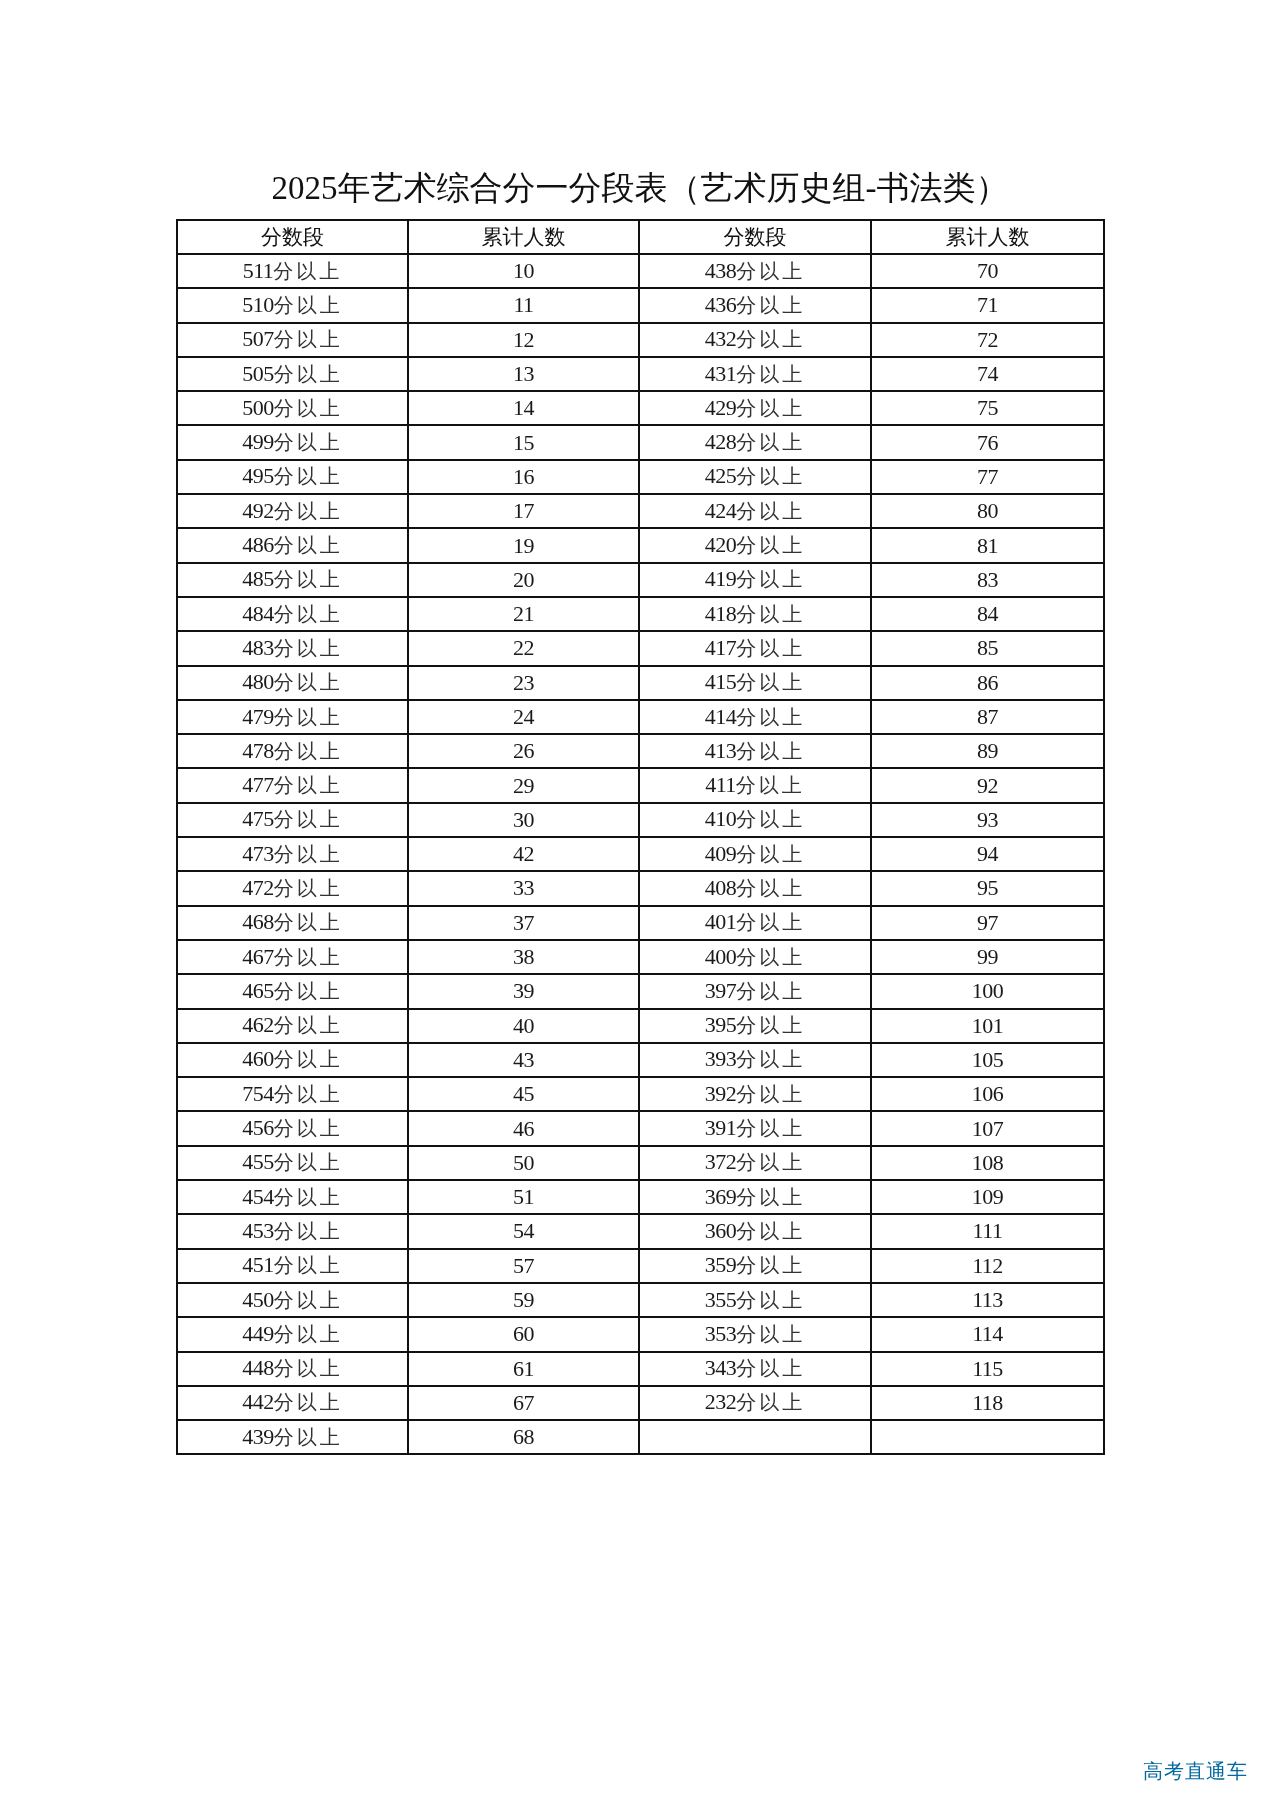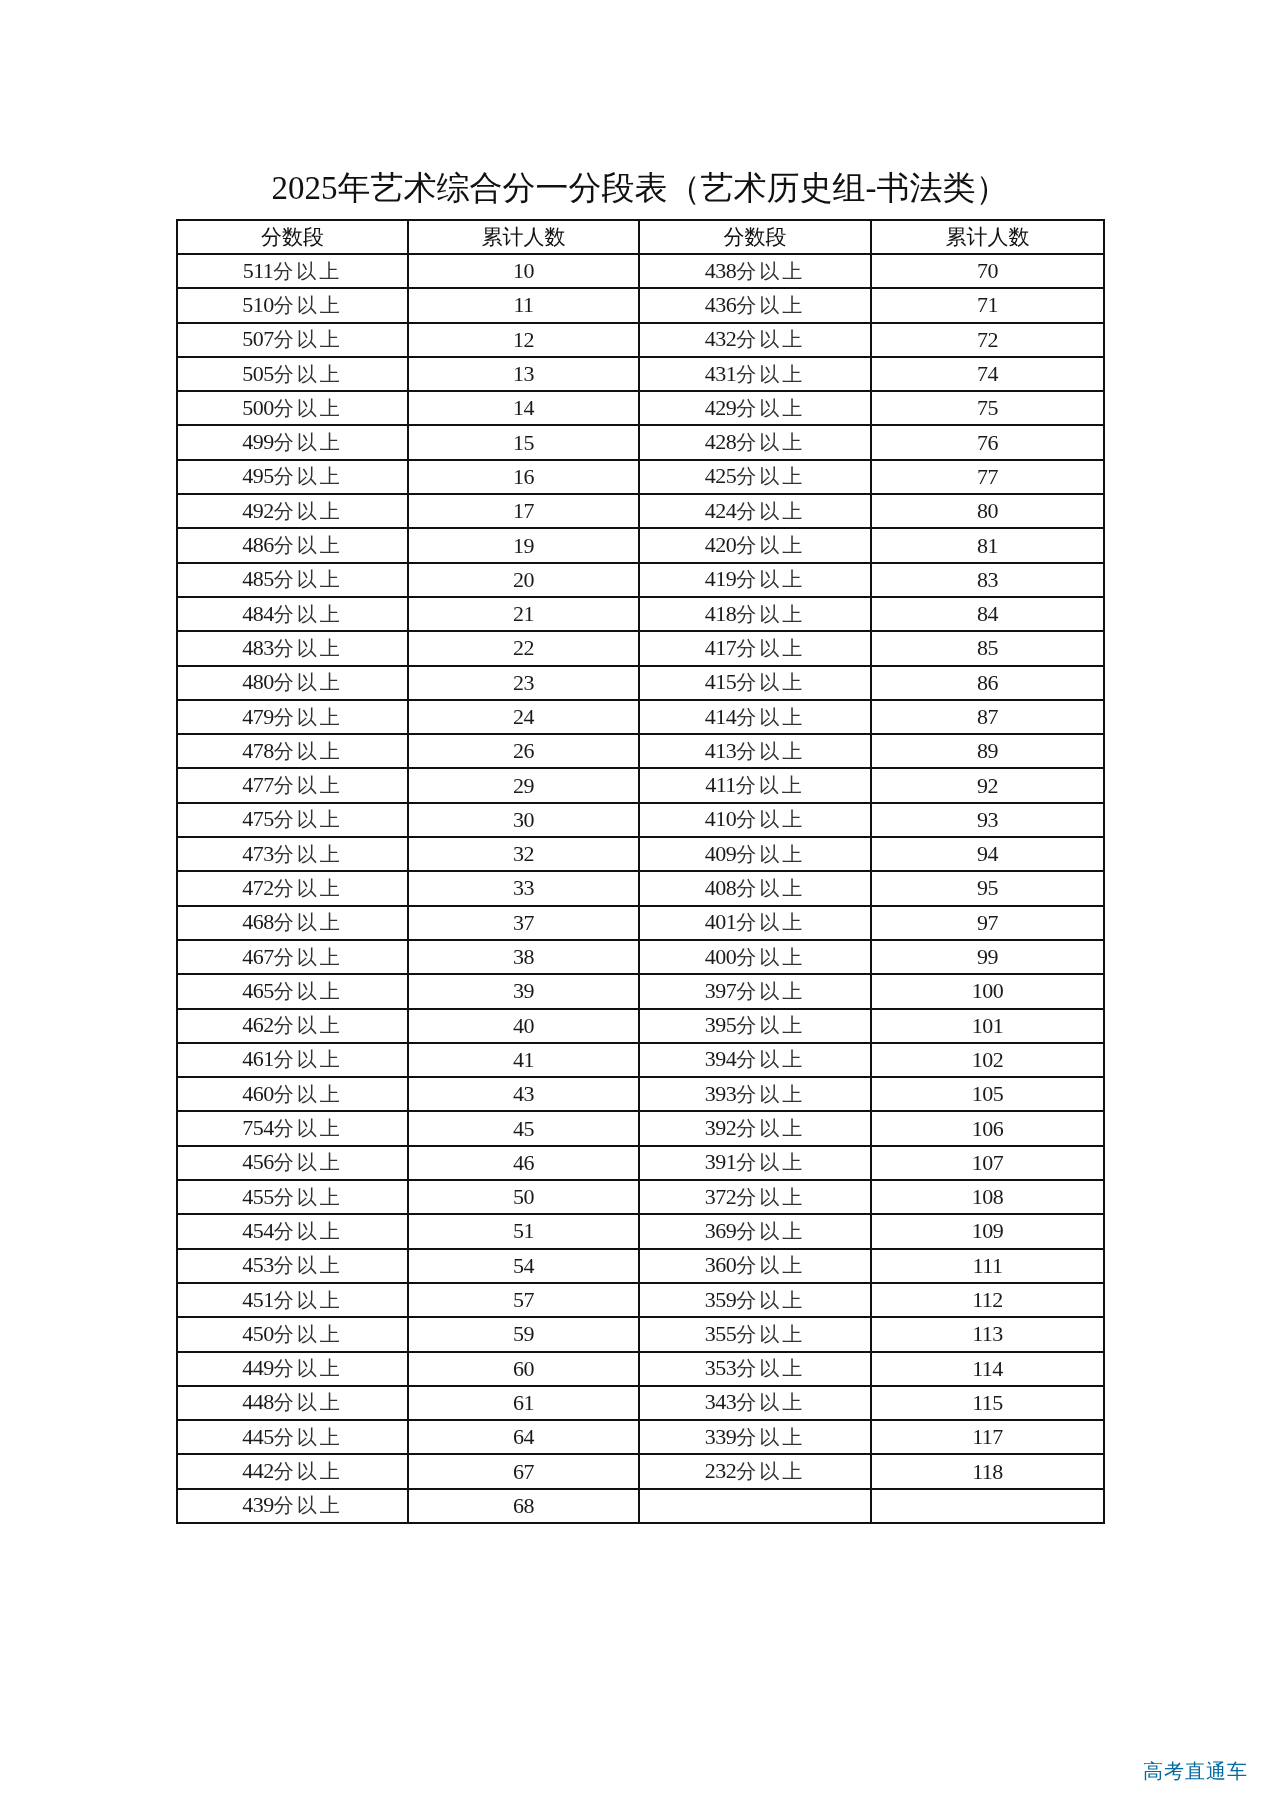--- a/index.html
+++ b/index.html
@@ -195,21 +195,21 @@
         <td><span class="num">92</span></td>
       </tr>
       <tr>
         <td><span class="num">475</span><span class="suffix">分以上</span></td>
         <td><span class="num">30</span></td>
         <td><span class="num">410</span><span class="suffix">分以上</span></td>
         <td><span class="num">93</span></td>
       </tr>
       <tr>
         <td><span class="num">473</span><span class="suffix">分以上</span></td>
-        <td><span class="num">32</span></td>
+        <td><span class="num">42</span></td>
         <td><span class="num">409</span><span class="suffix">分以上</span></td>
         <td><span class="num">94</span></td>
       </tr>
       <tr>
         <td><span class="num">472</span><span class="suffix">分以上</span></td>
         <td><span class="num">33</span></td>
         <td><span class="num">408</span><span class="suffix">分以上</span></td>
         <td><span class="num">95</span></td>
       </tr>
       <tr>
@@ -230,26 +230,20 @@
         <td><span class="num">397</span><span class="suffix">分以上</span></td>
         <td><span class="num">100</span></td>
       </tr>
       <tr>
         <td><span class="num">462</span><span class="suffix">分以上</span></td>
         <td><span class="num">40</span></td>
         <td><span class="num">395</span><span class="suffix">分以上</span></td>
         <td><span class="num">101</span></td>
       </tr>
       <tr>
-        <td><span class="num">461</span><span class="suffix">分以上</span></td>
-        <td><span class="num">41</span></td>
-        <td><span class="num">394</span><span class="suffix">分以上</span></td>
-        <td><span class="num">102</span></td>
-      </tr>
-      <tr>
         <td><span class="num">460</span><span class="suffix">分以上</span></td>
         <td><span class="num">43</span></td>
         <td><span class="num">393</span><span class="suffix">分以上</span></td>
         <td><span class="num">105</span></td>
       </tr>
       <tr>
         <td><span class="num">754</span><span class="suffix">分以上</span></td>
         <td><span class="num">45</span></td>
         <td><span class="num">392</span><span class="suffix">分以上</span></td>
         <td><span class="num">106</span></td>
@@ -294,26 +288,20 @@
         <td><span class="num">449</span><span class="suffix">分以上</span></td>
         <td><span class="num">60</span></td>
         <td><span class="num">353</span><span class="suffix">分以上</span></td>
         <td><span class="num">114</span></td>
       </tr>
       <tr>
         <td><span class="num">448</span><span class="suffix">分以上</span></td>
         <td><span class="num">61</span></td>
         <td><span class="num">343</span><span class="suffix">分以上</span></td>
         <td><span class="num">115</span></td>
-      </tr>
-      <tr>
-        <td><span class="num">445</span><span class="suffix">分以上</span></td>
-        <td><span class="num">64</span></td>
-        <td><span class="num">339</span><span class="suffix">分以上</span></td>
-        <td><span class="num">117</span></td>
       </tr>
       <tr>
         <td><span class="num">442</span><span class="suffix">分以上</span></td>
         <td><span class="num">67</span></td>
         <td><span class="num">232</span><span class="suffix">分以上</span></td>
         <td><span class="num">118</span></td>
       </tr>
       <tr>
         <td><span class="num">439</span><span class="suffix">分以上</span></td>
         <td><span class="num">68</span></td>

